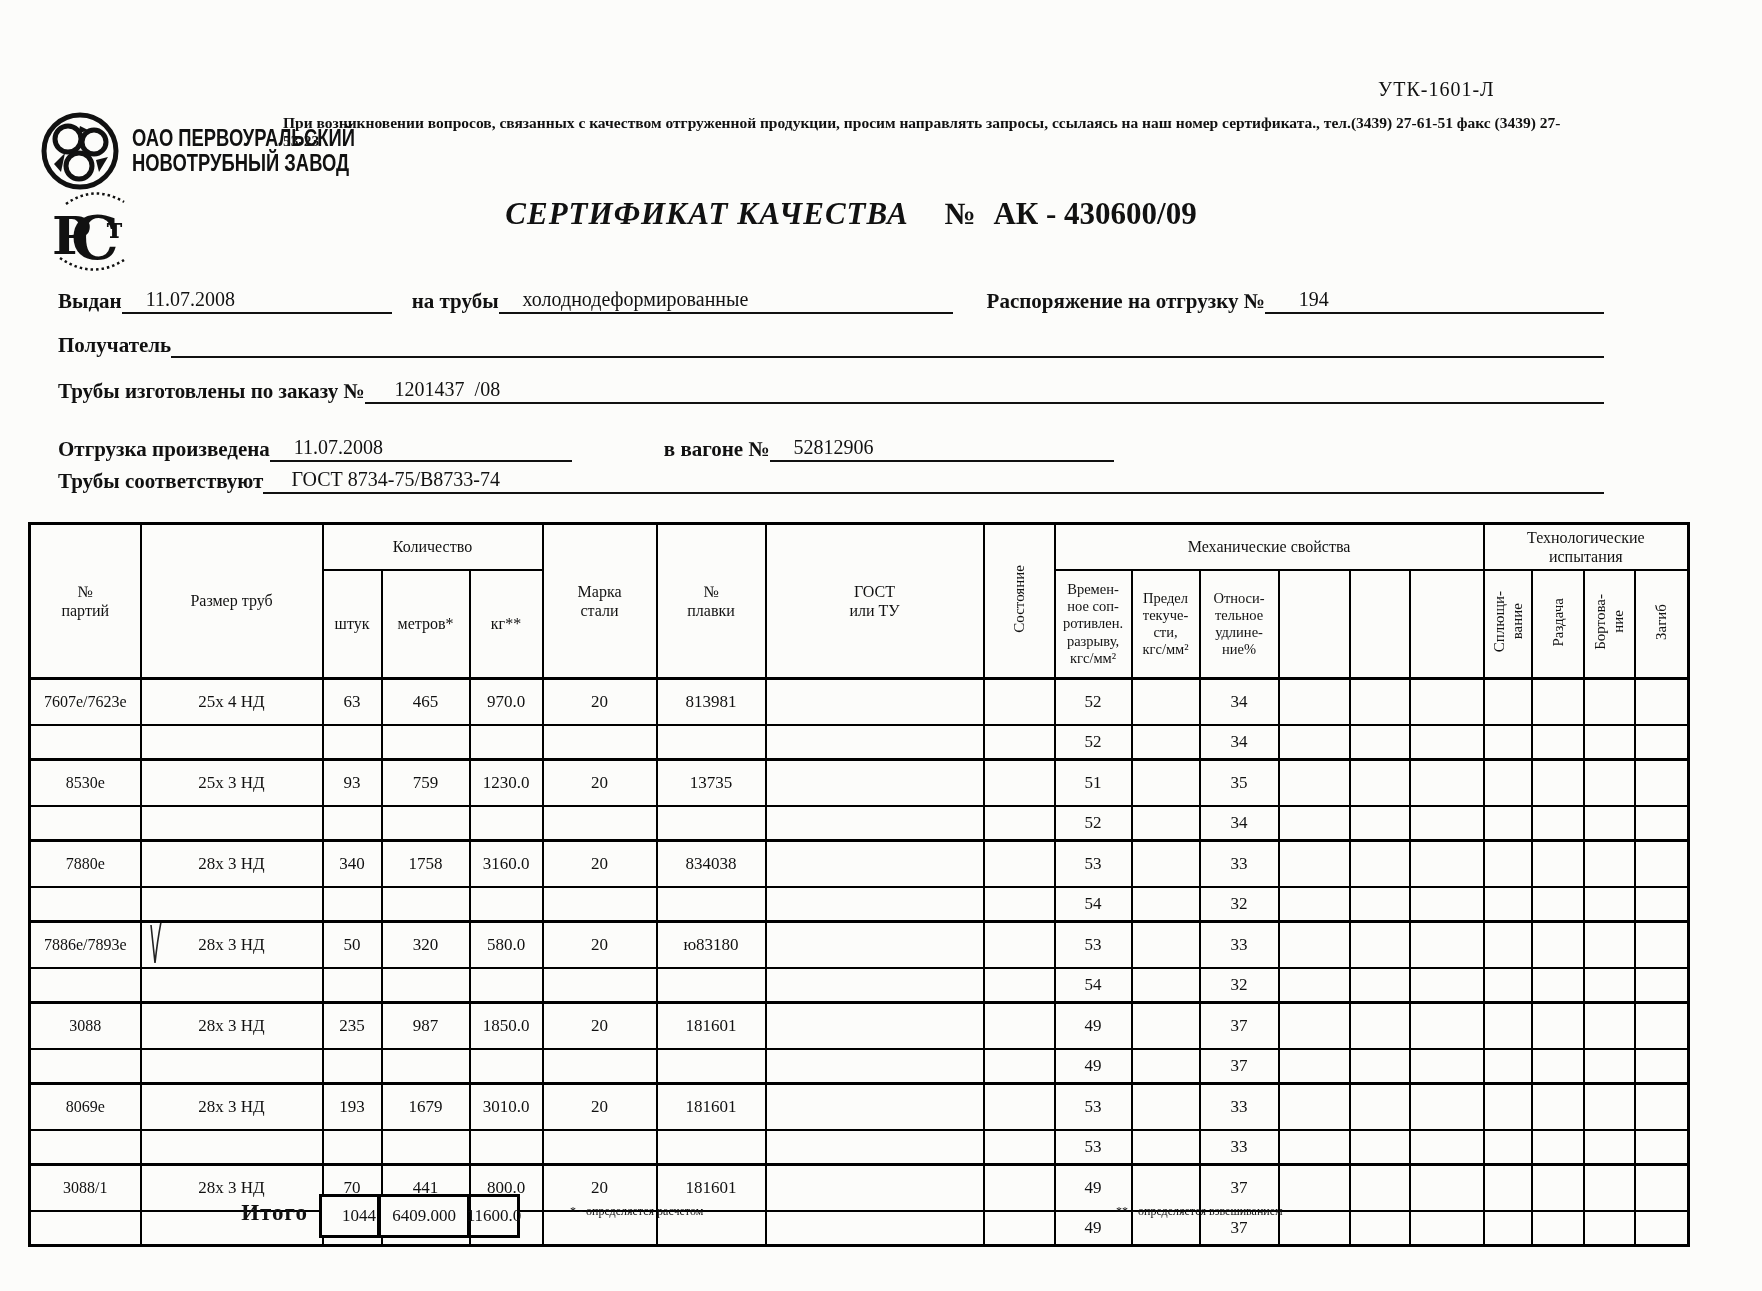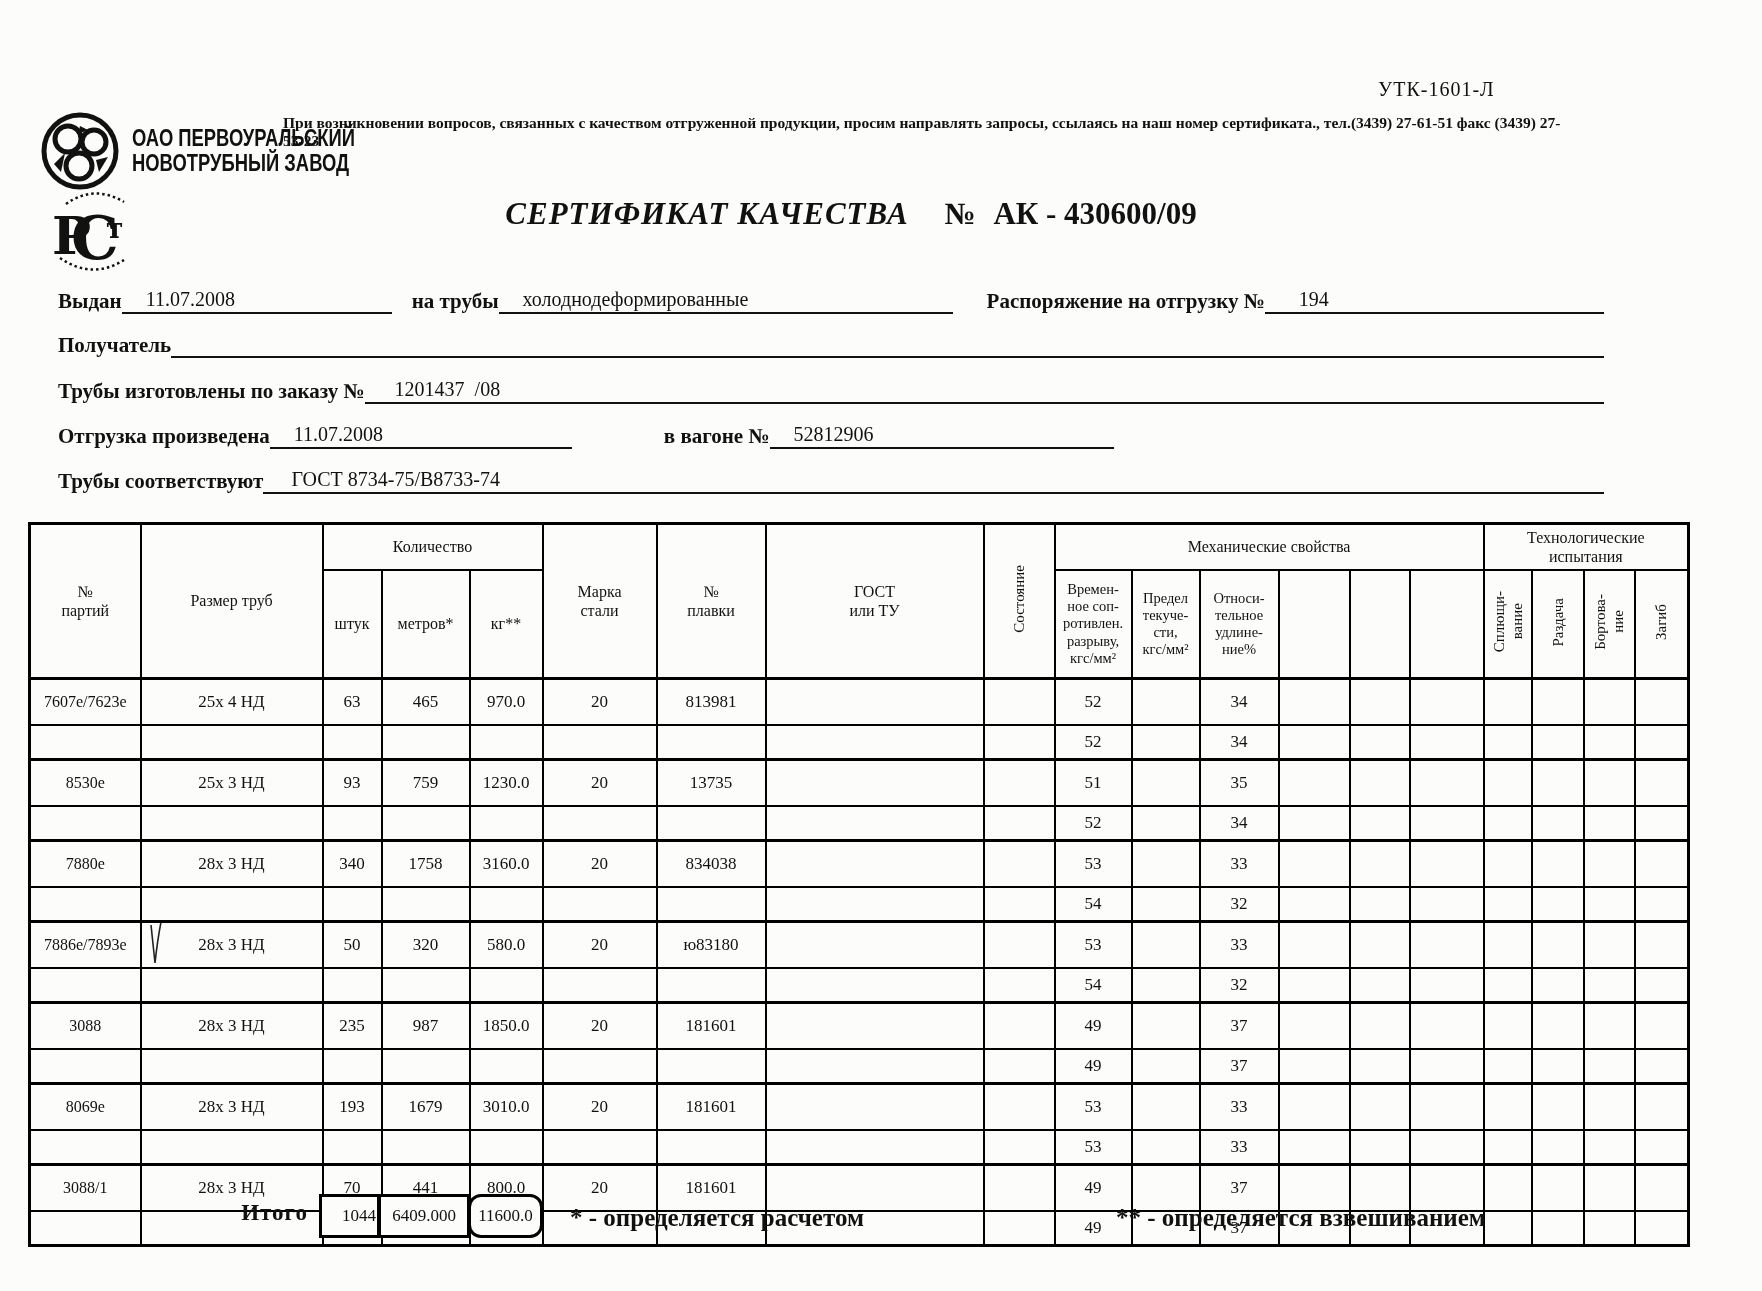--- a/index.html
+++ b/index.html
@@ -48,22 +48,22 @@
   tbody tr.main-row td{border-top-width:3px;}
   tbody td:first-child{font-size:16px;}
   .check{position:absolute;left:6px;top:-8px;}
   
   .totals{position:absolute;left:28px;top:1194px;width:1659px;height:48px;}
   .t-label{position:absolute;left:0;top:6px;width:280px;text-align:right;font-weight:bold;font-size:23px;letter-spacing:1px;}
   .t-cell{position:absolute;top:0;height:44px;border:3px solid #000;box-sizing:border-box;
     display:flex;align-items:center;justify-content:center;font-size:17px;background:#fcfcfa;}
   .t-pcs{left:291px;width:61px;padding-left:19px;}
   .t-met{left:350px;width:92px;}
-  .t-kg{left:440px;width:75px;border-radius:13px;}
-  .fn{position:absolute;top:10px;font-weight:bold;font-size:25px;white-space:nowrap;}
+  .t-kg{left:440px;width:52px;}
+  .fn{position:absolute;top:10px;font-weight:normal;font-size:12px;white-space:nowrap;}
   .fn1{left:542px;}
   .fn2{left:1088px;}
 </style>
 </head>
 <body>
 
 <div class="page">
 
   <div class="form-code">УТК-1601-Л</div>
 
@@ -113,21 +113,21 @@
   <div class="fline" style="top:333px">
     <span class="flabel">Получатель</span>
     <span class="fval grow"></span>
   </div>
 
   <div class="fline" style="top:378px">
     <span class="flabel">Трубы изготовлены по заказу №</span>
     <span class="fval grow" style="padding-left:30px">1201437  /08</span>
   </div>
 
-  <div class="fline" style="top:423px">
+  <div class="fline" style="top:436px">
     <span class="flabel">Отгрузка произведена</span>
     <span class="fval" style="width:278px">11.07.2008</span>
     <span class="flabel" style="margin-left:92px">в вагоне №</span>
     <span class="fval" style="width:320px">52812906</span>
   </div>
 
   <div class="fline" style="top:468px">
     <span class="flabel">Трубы соответствуют</span>
     <span class="fval grow" style="padding-left:28px">ГОСТ 8734-75/В8733-74</span>
   </div>

